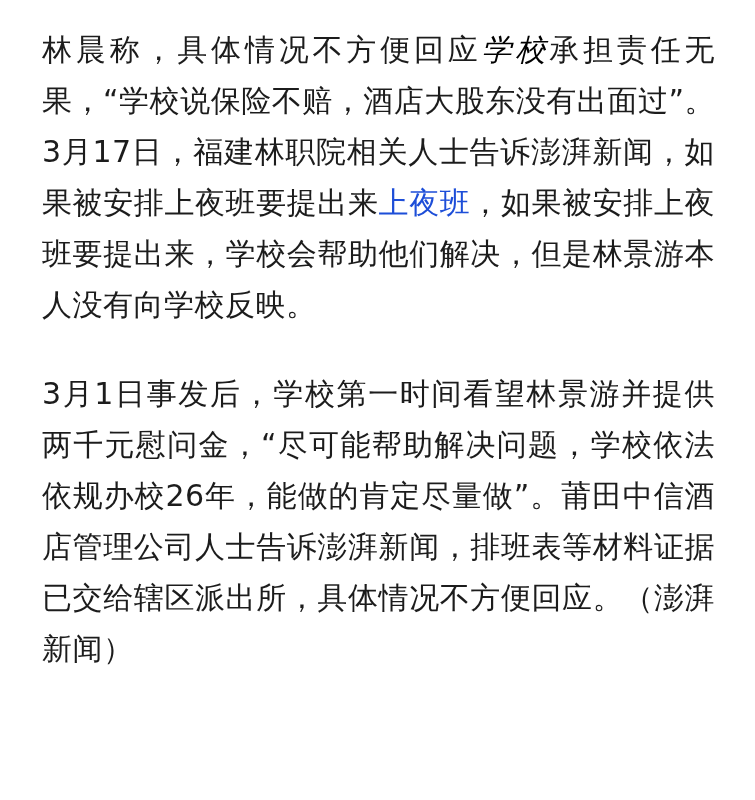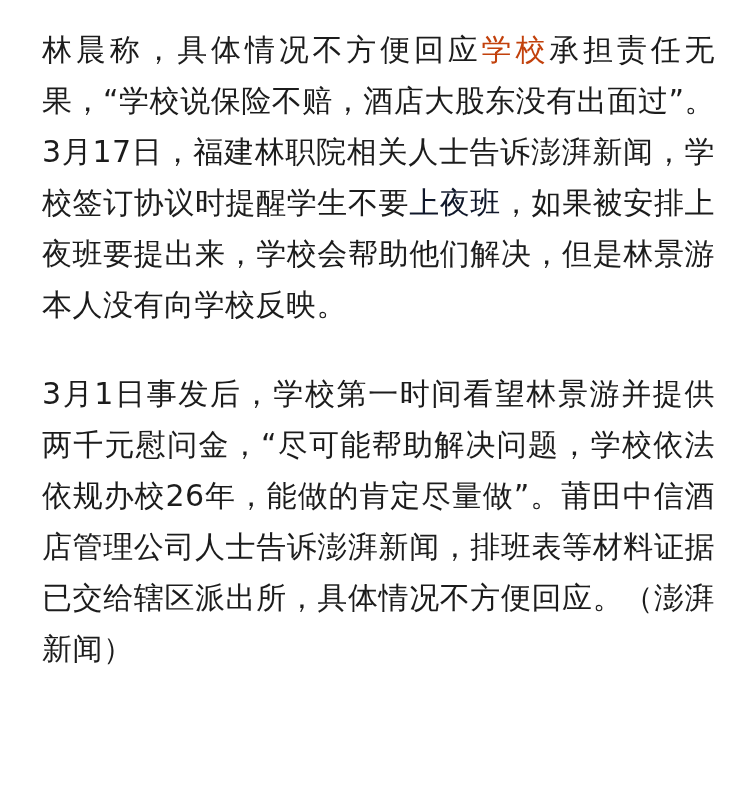--- a/index.html
+++ b/index.html
@@ -35,15 +35,15 @@
     color: #2d8cf0;
   }
   .seg {
     white-space: pre-wrap;
   }
 </style>
 </head>
 <body>
 
 <div id="article">
-  <p class="para first"><span class="seg">林晨称，具体情况不方便回应</span><span class="seg link" style="color: #c2410c;">学校</span><span class="seg">承担责任无果，“学校说保险不赔，酒店大股东没有出面过”。3月17日，福建林职院相关人士告诉澎湃新闻，学校签订协议时提醒学生不要</span><span class="seg link" style="color: #0f172a;">上夜班</span><span class="seg">，如果被安排上夜班要提出来，学校会帮助他们解决，但是林景游本人没有向学校反映。</span></p>
+  <p class="para first"><span class="seg">林晨称，具体情况不方便回应</span><span class="seg link" style="color: #000000; font-style: italic;">学校</span><span class="seg">承担责任无果，“学校说保险不赔，酒店大股东没有出面过”。3月17日，福建林职院相关人士告诉澎湃新闻，如果被安排上夜班要提出来</span><span class="seg link" style="color: #1d4ed8;">上夜班</span><span class="seg">，如果被安排上夜班要提出来，学校会帮助他们解决，但是林景游本人没有向学校反映。</span></p>
   <p class="para second"><span class="seg">3月1日事发后，学校第一时间看望林景游并提供两千元慰问金，“尽可能帮助解决问题，学校依法依规办校26年，能做的肯定尽量做”。莆田中信酒店管理公司人士告诉澎湃新闻，排班表等材料证据已交给辖区派出所，具体情况不方便回应。（澎湃新闻）</span></p>
 </div>
 
 </body></html>

